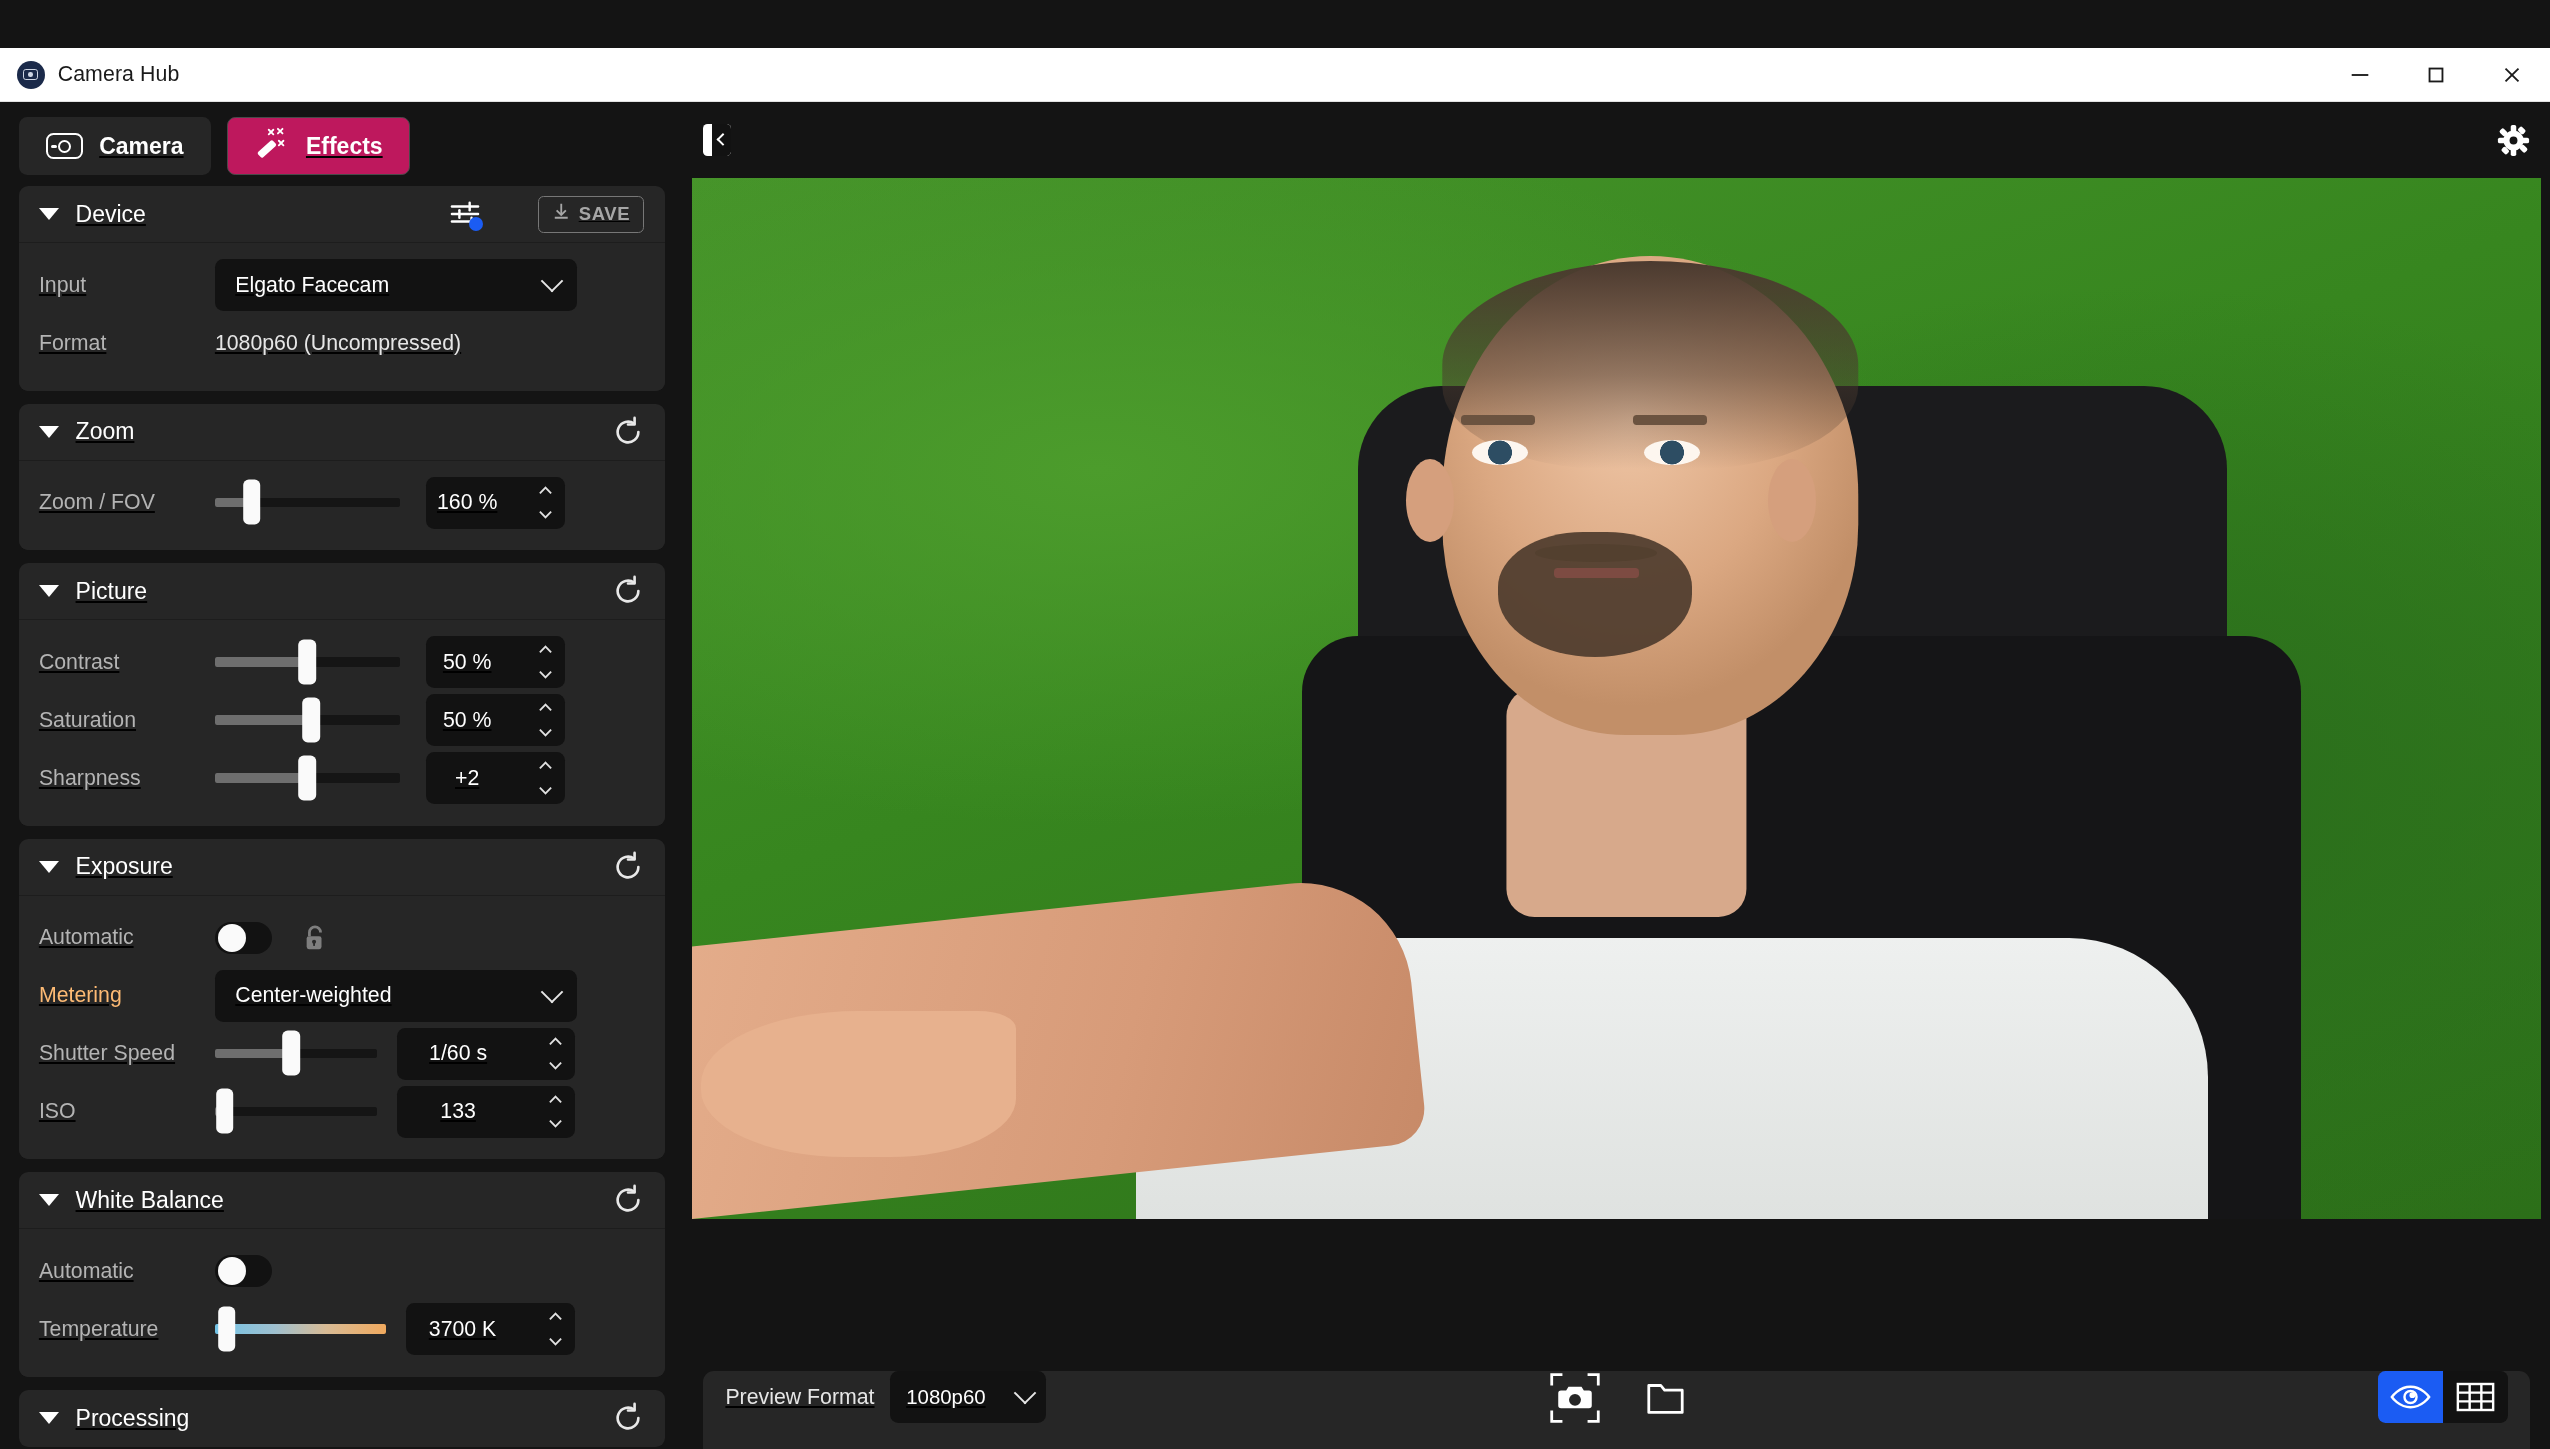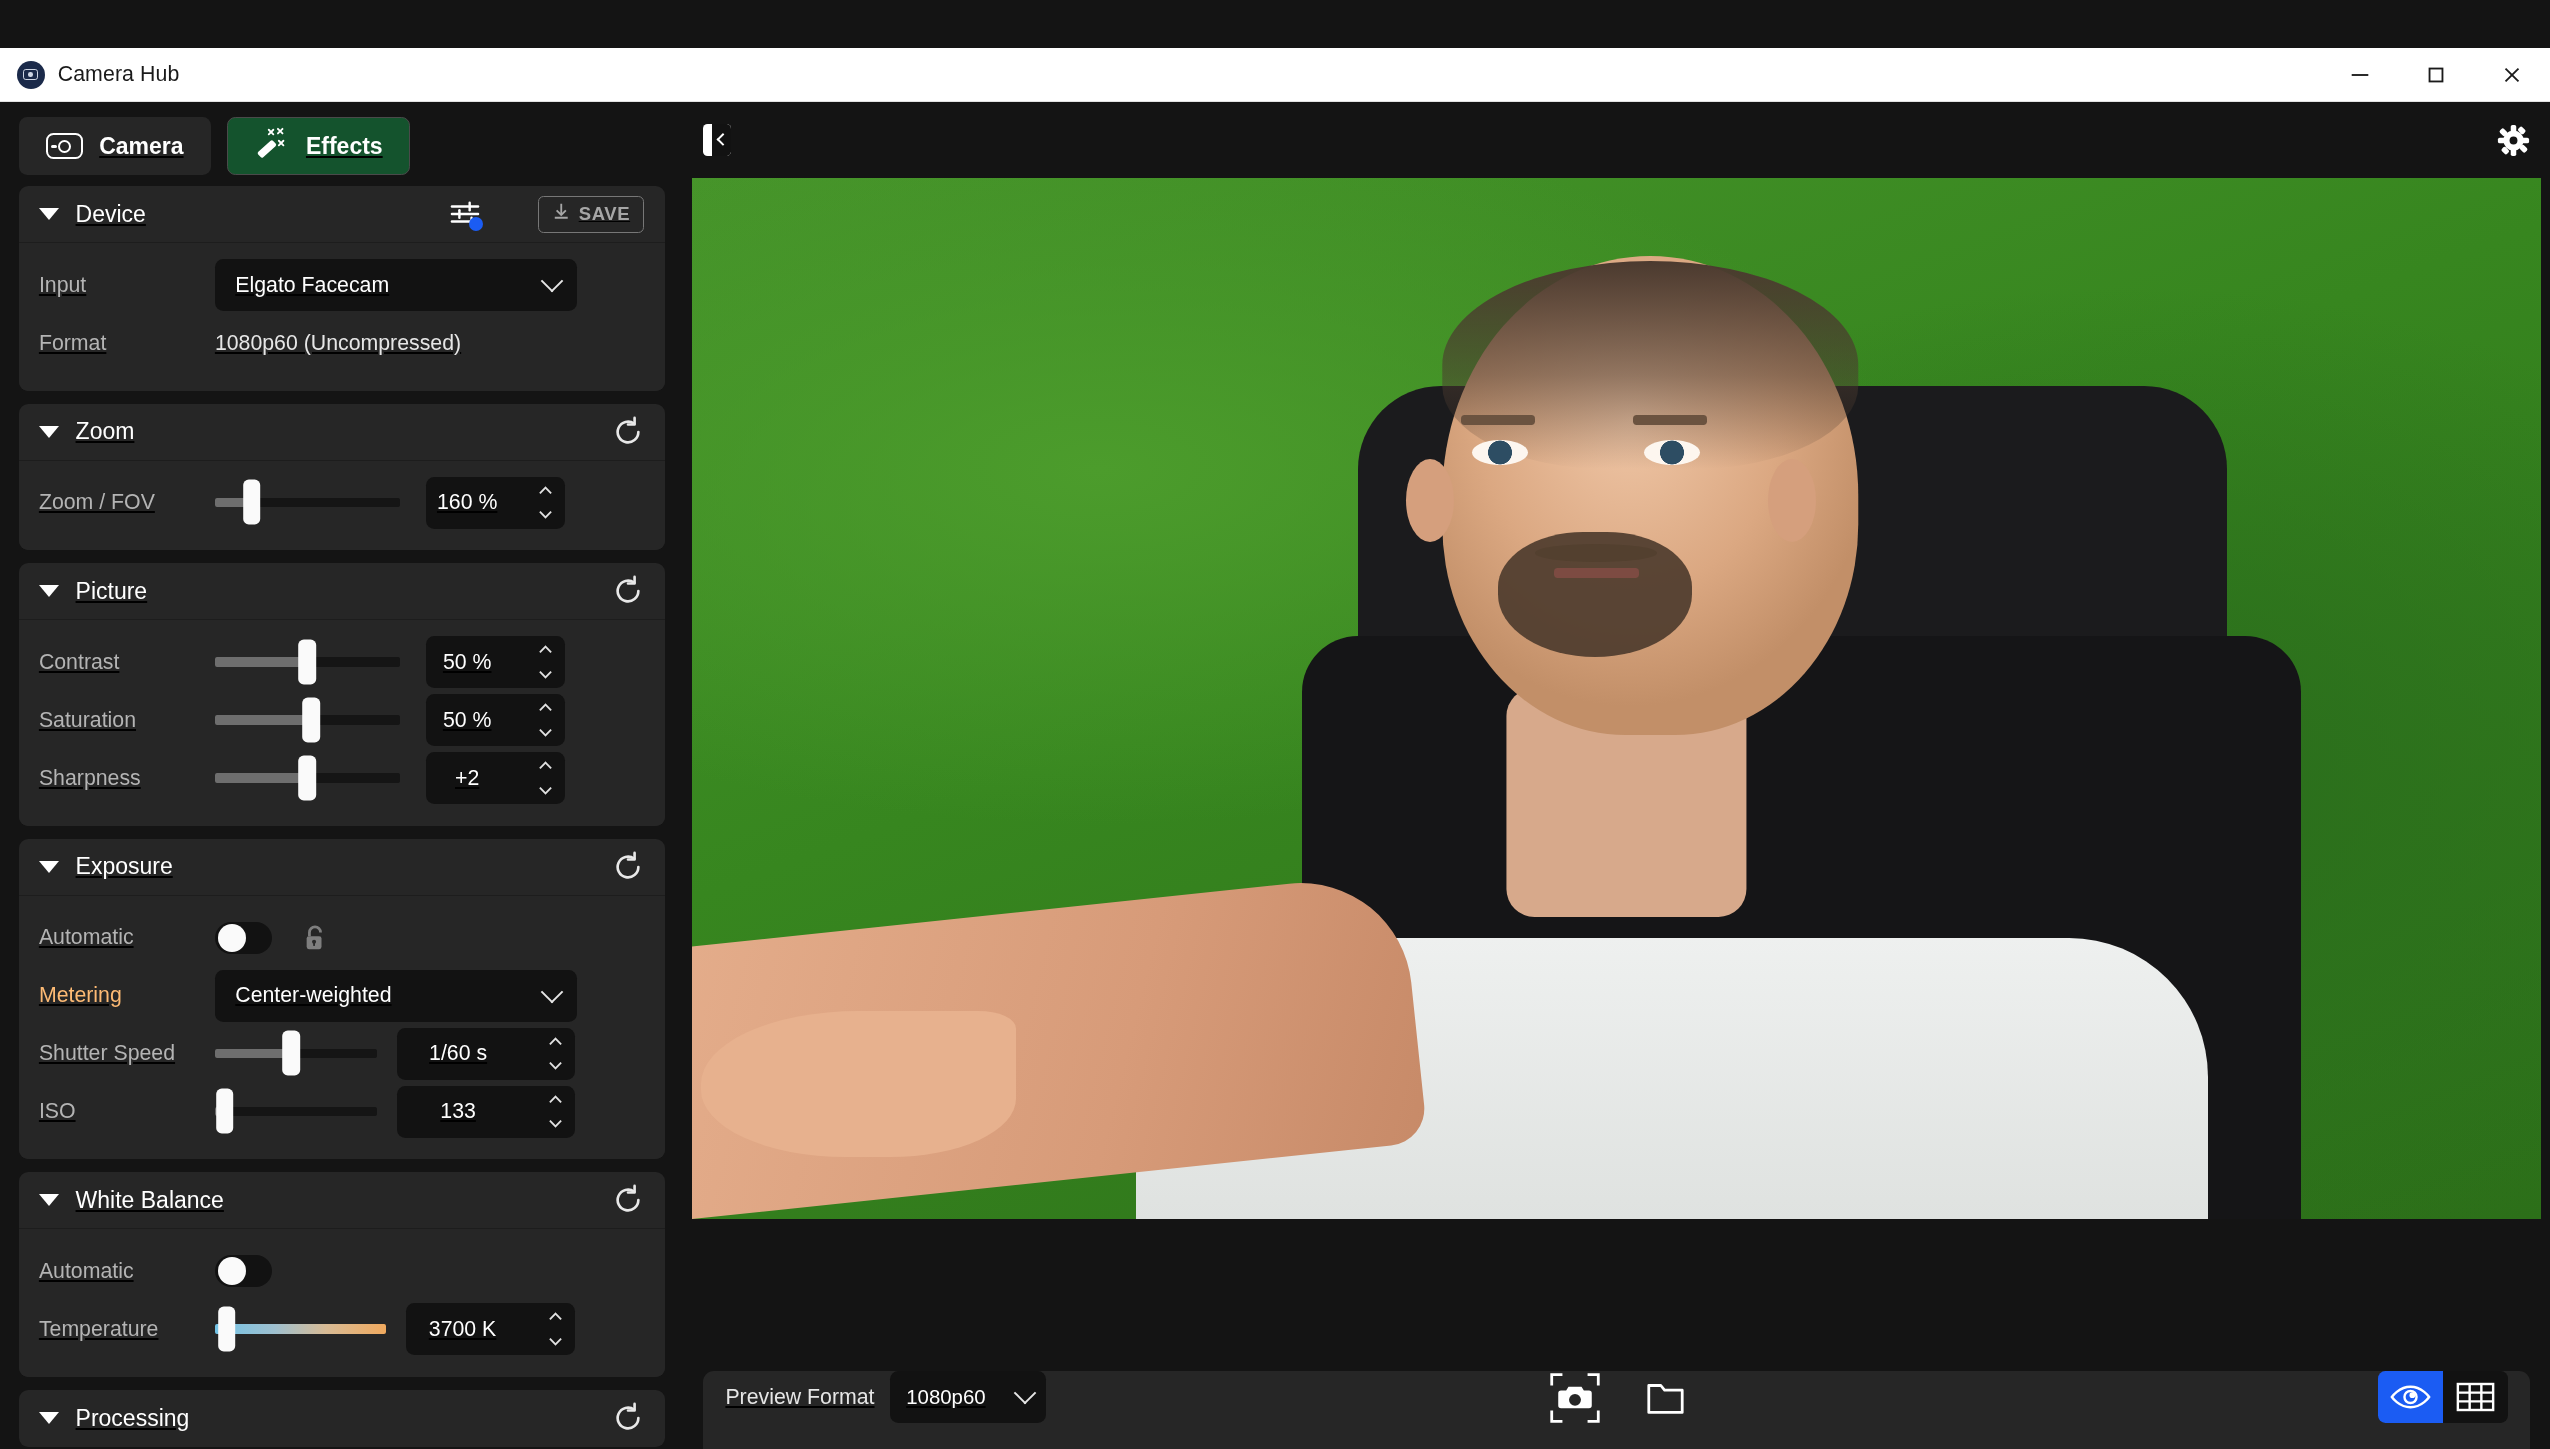--- a/index.html
+++ b/index.html
@@ -49,21 +49,21 @@
     overflow: hidden;
   }
   .tabbar { display: flex; gap: 16.7px; padding: 15px 18.5px 11px 18.5px; }
   .tab {
     height: 58px; border-radius: 8.3px;
     display: flex; align-items: center; gap: 16.7px;
     padding: 0 26px;
     font-size: 23px; font-weight: bold; color: #ffffff;
   }
   .tab.active { background: #262626; border: 0.9px solid transparent; }
-  .tab.inactive { background: #14532d; border: 0.9px solid #4a4a4a; text-align: right; }
+  .tab.inactive { background: #be185d; border: 0.9px solid #4a4a4a; text-align: right; }
 
   .cam-ico { width: 37px; height: 26px; border: 2.8px solid #fff; border-radius: 7.4px;
              display:flex; align-items:center; justify-content:center; position: relative; }
   .cam-ico .ring { width: 13px; height: 13px; border-radius: 50%; border: 2.8px solid #fff; }
   .cam-ico .lead { position:absolute; left: 3.7px; top: 10.2px; width: 5.6px; height: 2.8px; background:#fff; border-radius:1.9px;}
 
   .sections {
     flex: 1; overflow: hidden;
     padding: 0 18.5px 0 18.5px;
     display: flex; flex-direction: column; gap: 13px;

